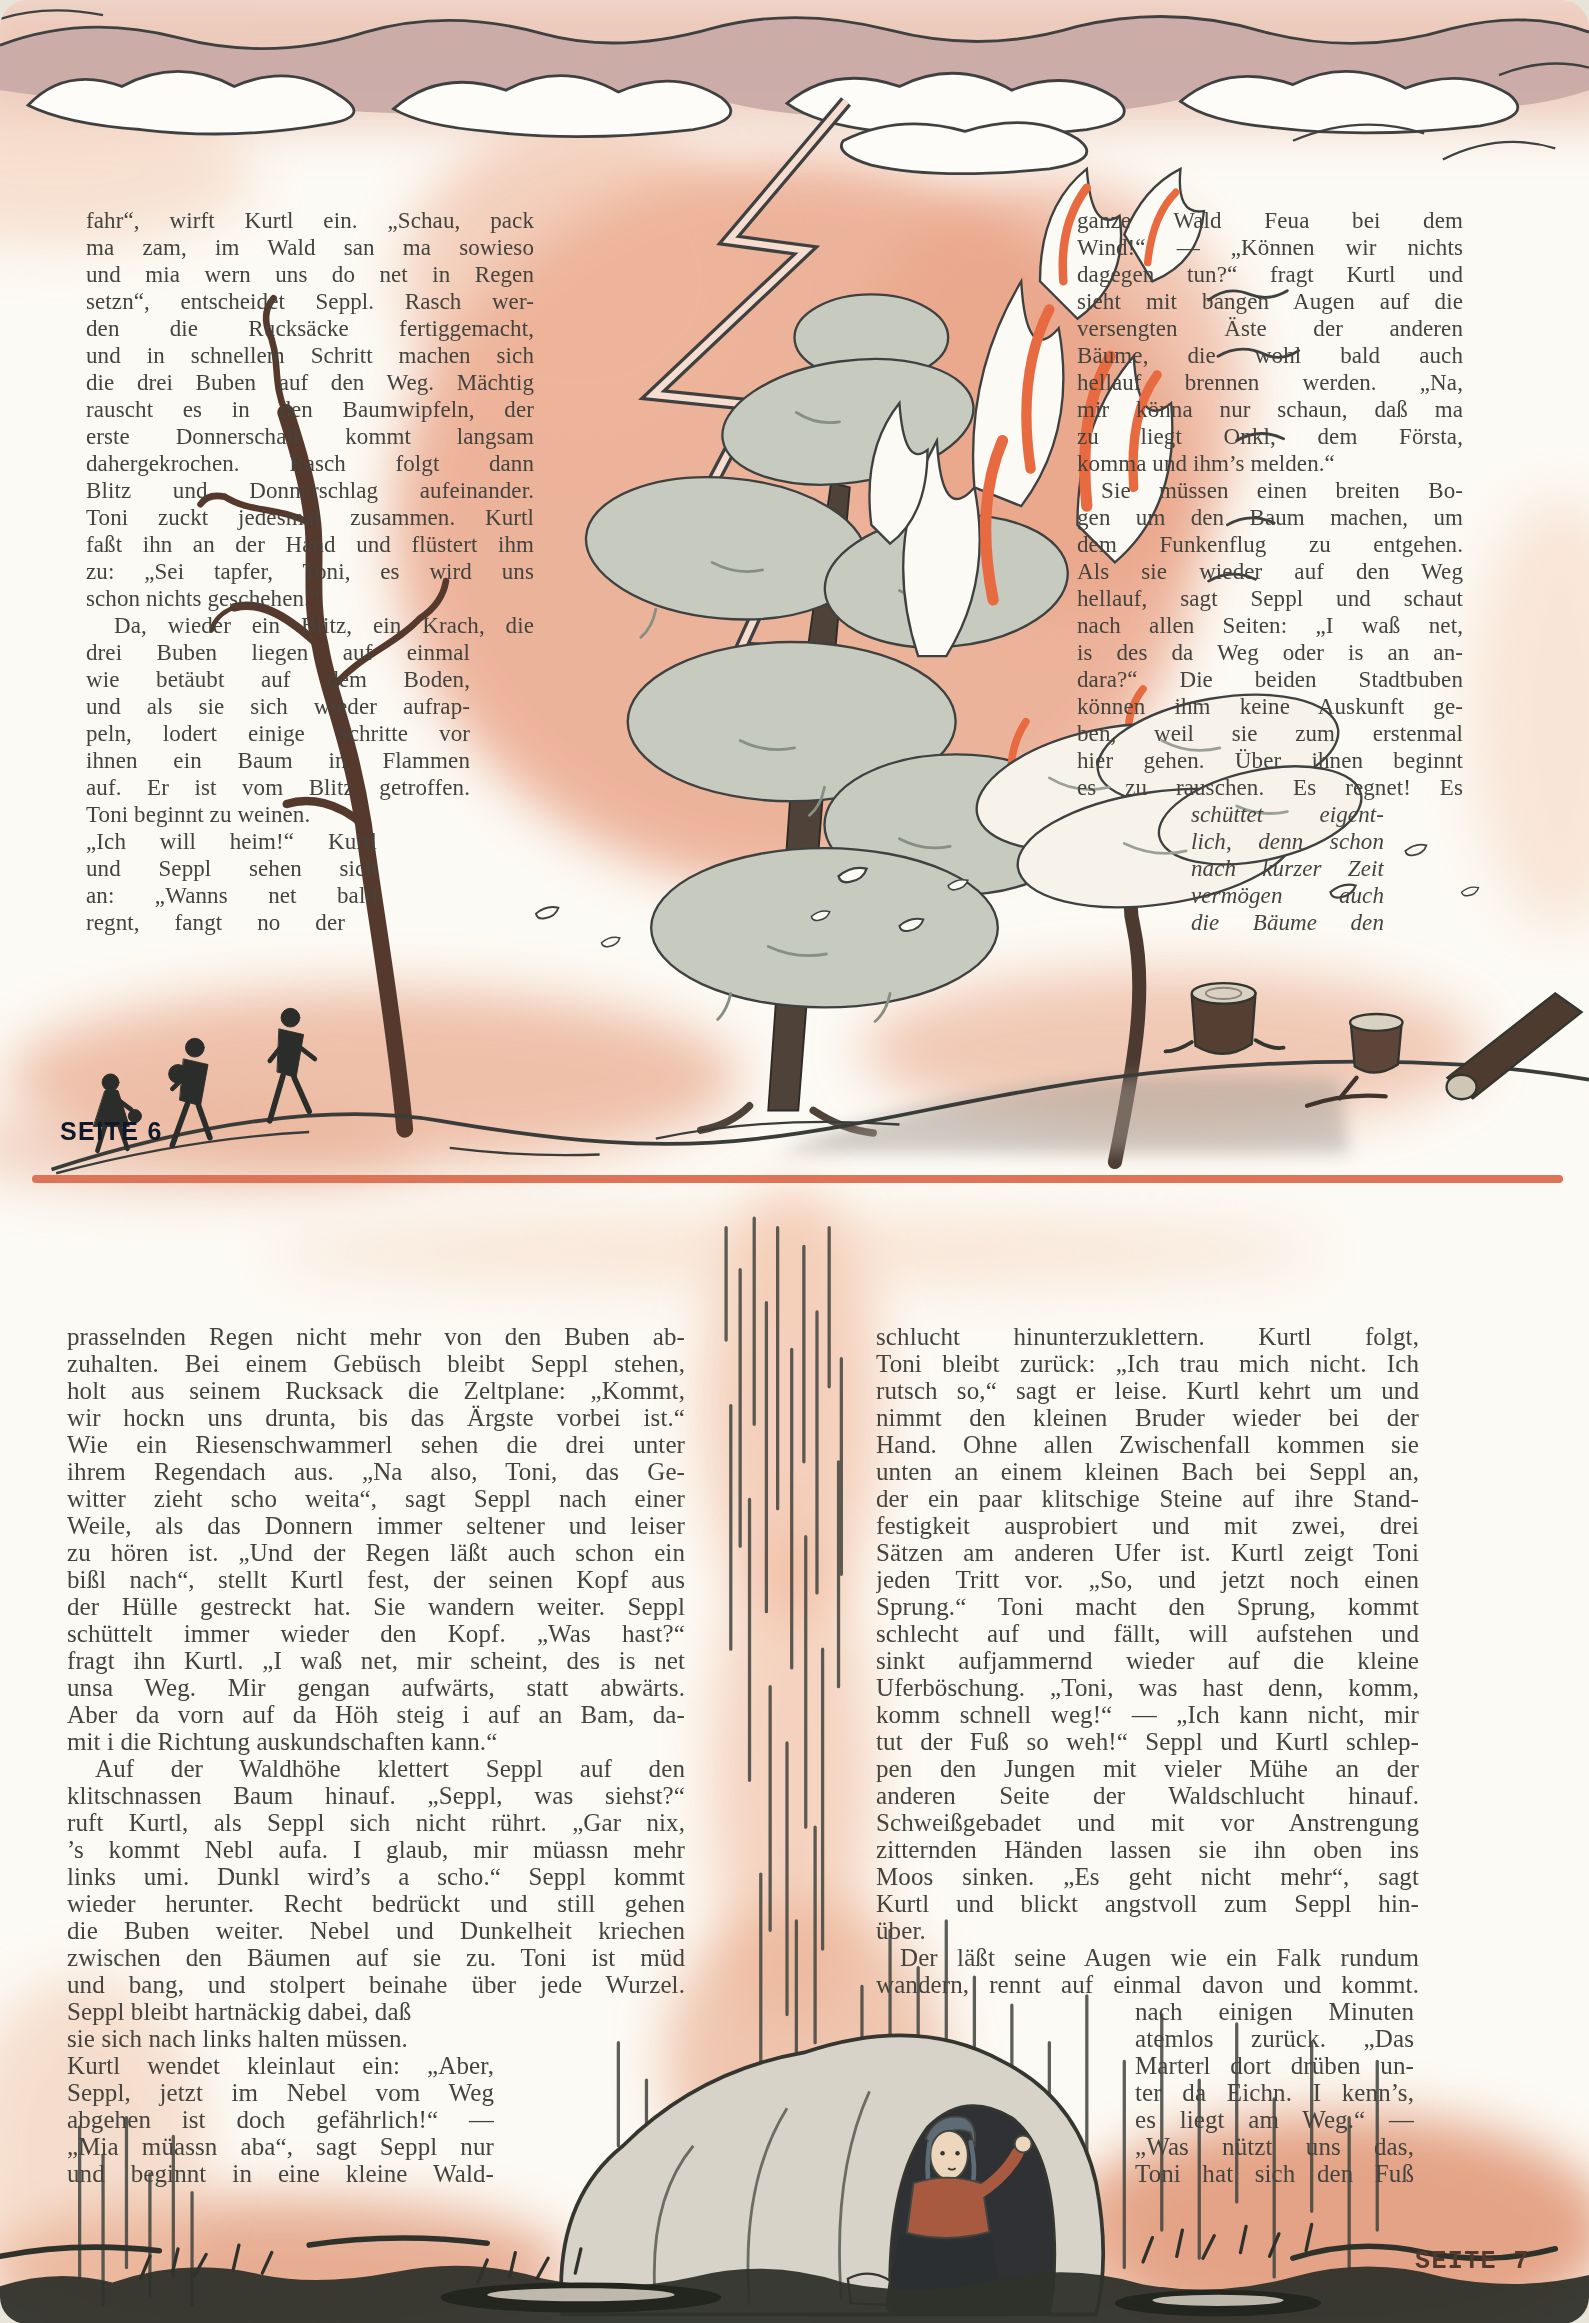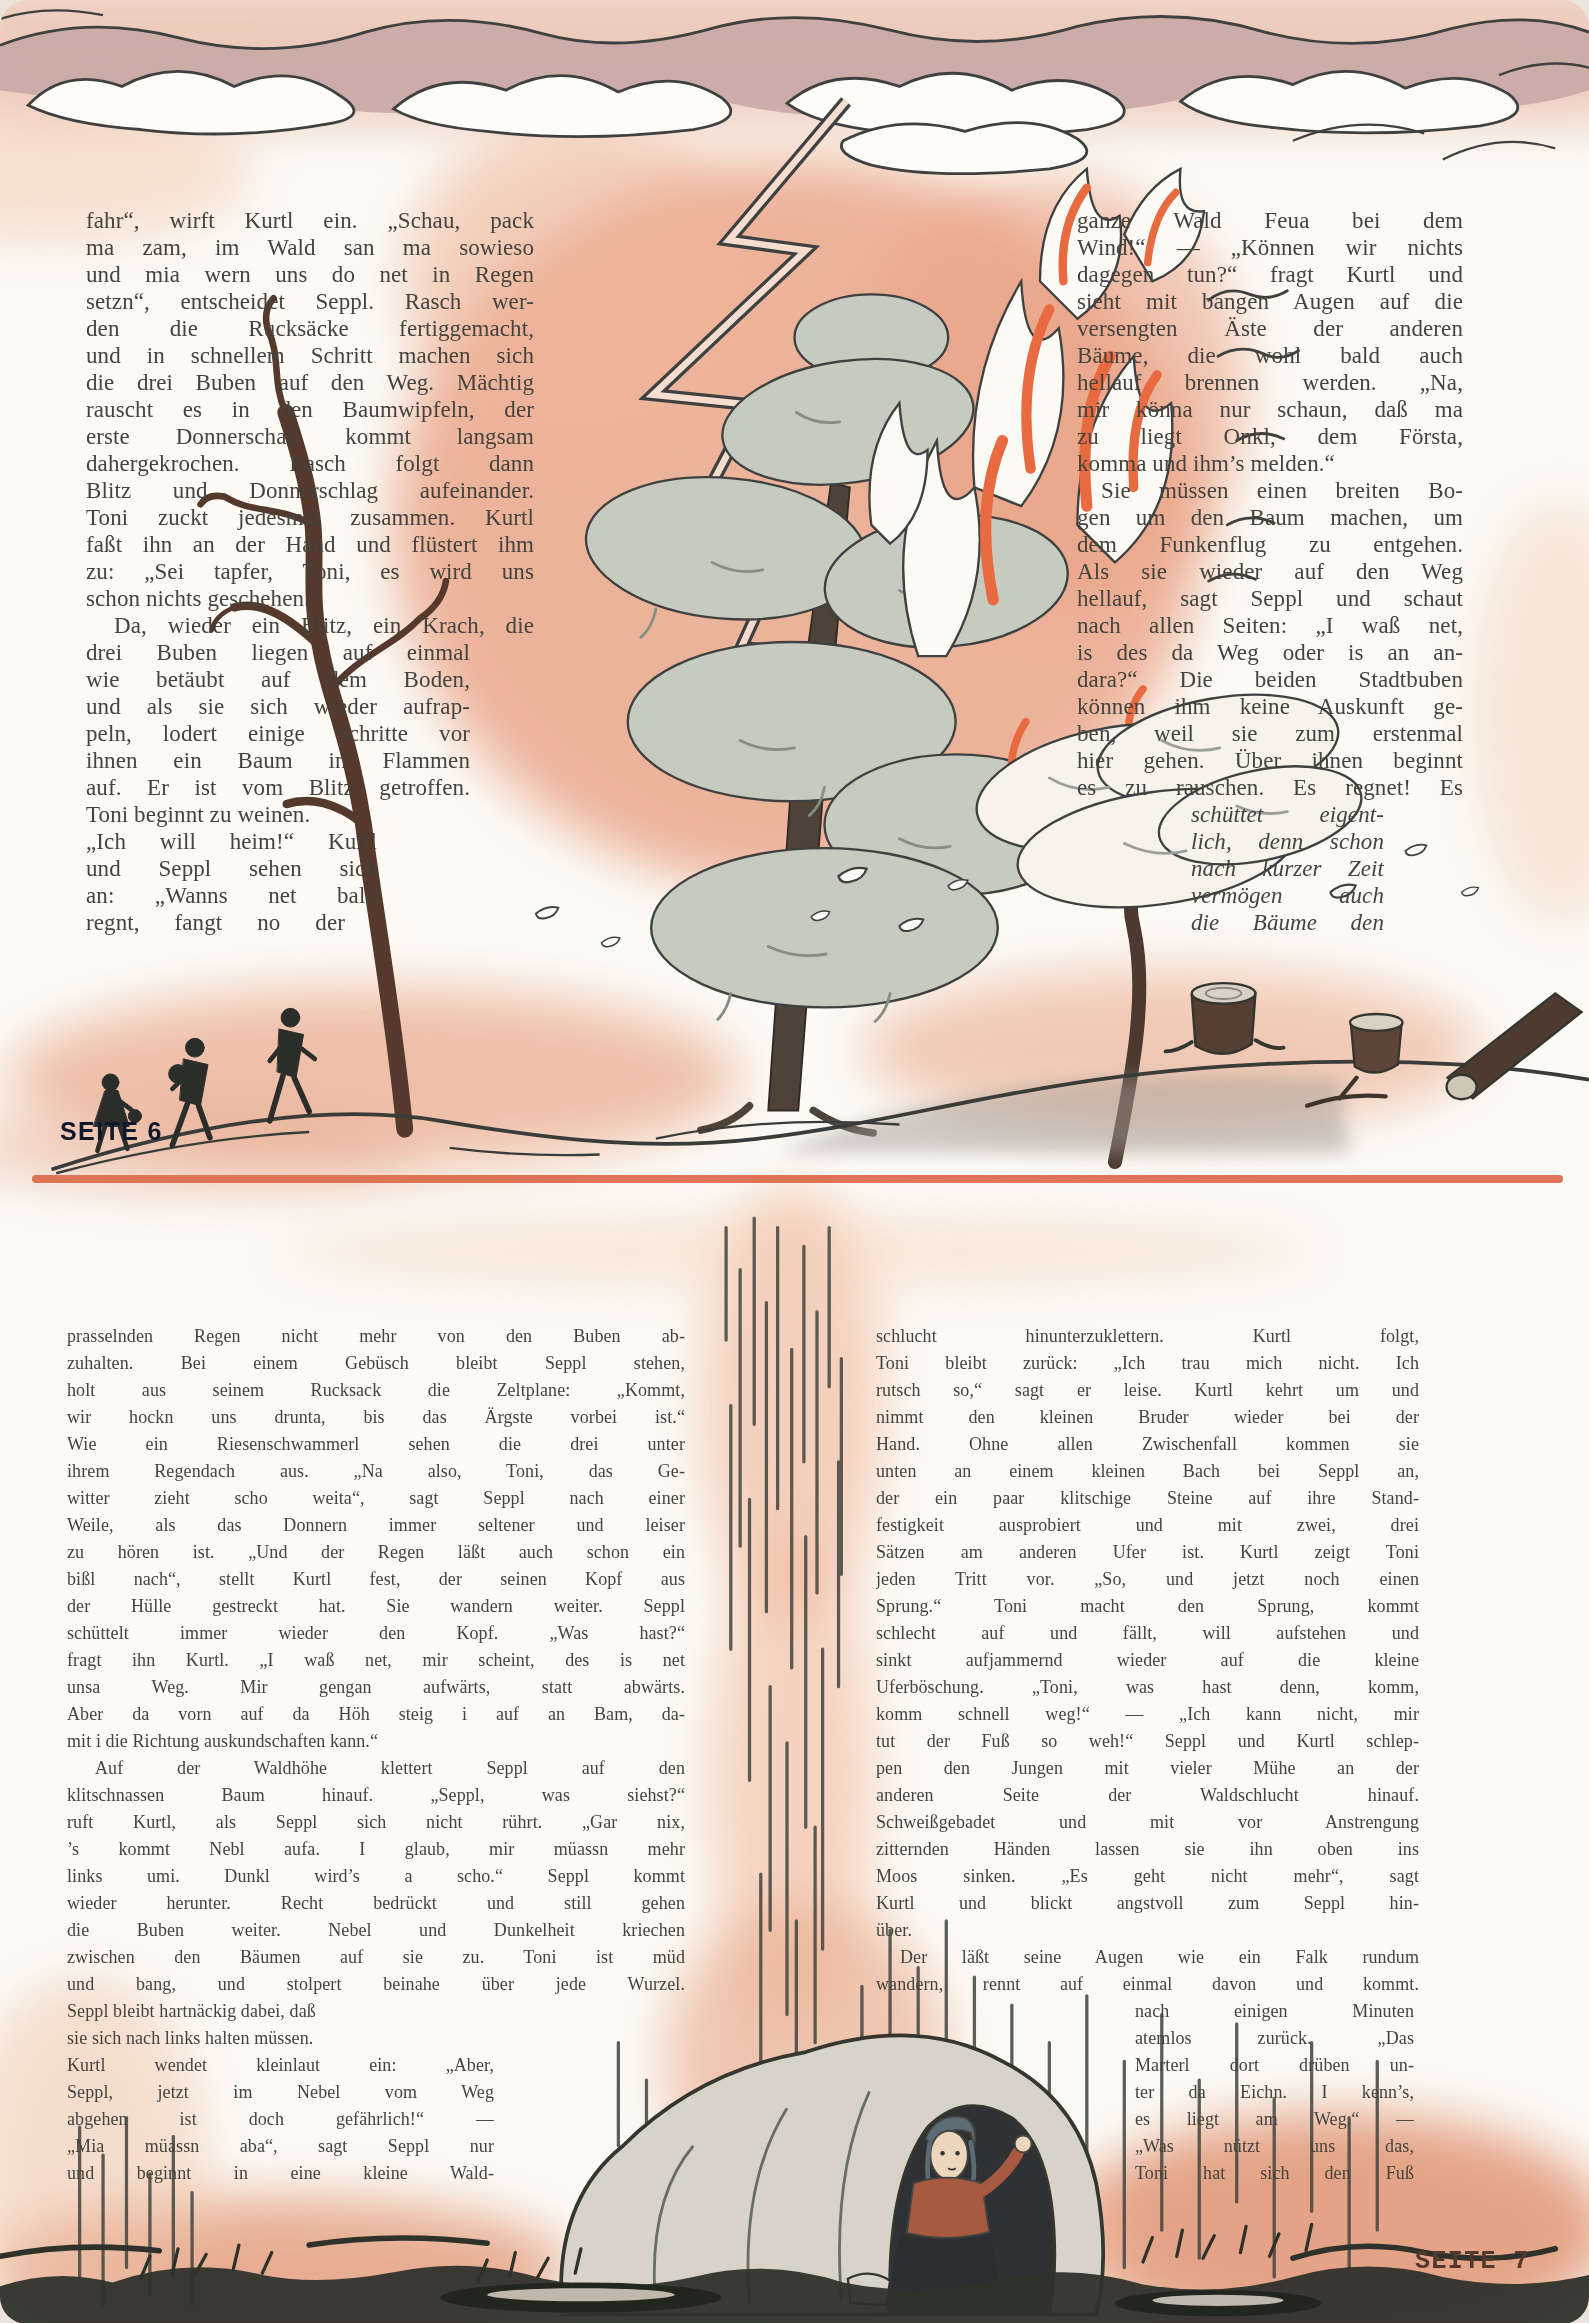--- a/index.html
+++ b/index.html
@@ -26,21 +26,21 @@
   #p6l .tl:nth-child(n+17){width:384px;}
   #p6l .tl:nth-child(23){width:296px;text-align-last:left;}
   #p6l .tl:nth-child(n+24){width:291px;}
   #p6l .tl:nth-child(27){width:259px;}
   #p6r{left:1077px;top:207px;width:386px;}
   #p6r .tl{width:386px;}
   #p6r .tl:nth-child(10){text-align-last:left;}
   #p6r .tl:nth-child(11){padding-left:24px;}
   #p6r .tl:nth-child(n+23){width:193px;margin-left:114px;font-style:italic;}
   
-  #p7l,#p7r{font-size:18px;line-height:27px;}
+  #p7l,#p7r{font-size:25px;line-height:27px;}
   #p7l .tl,#p7r .tl{height:27px;}
   #p7l{left:67px;top:1323px;width:618px;}
   #p7l .tl{width:618px;}
   #p7l .tl:nth-child(16){text-align-last:left;}
   #p7l .tl:nth-child(17){padding-left:28px;}
   #p7l .tl:nth-child(n+26){width:427px;}
   #p7l .tl:nth-child(26),#p7l .tl:nth-child(27){text-align-last:left;}
   #p7r{left:876px;top:1323px;width:543px;}
   #p7r .tl{width:543px;}
   #p7r .tl:nth-child(23){text-align-last:left;}

